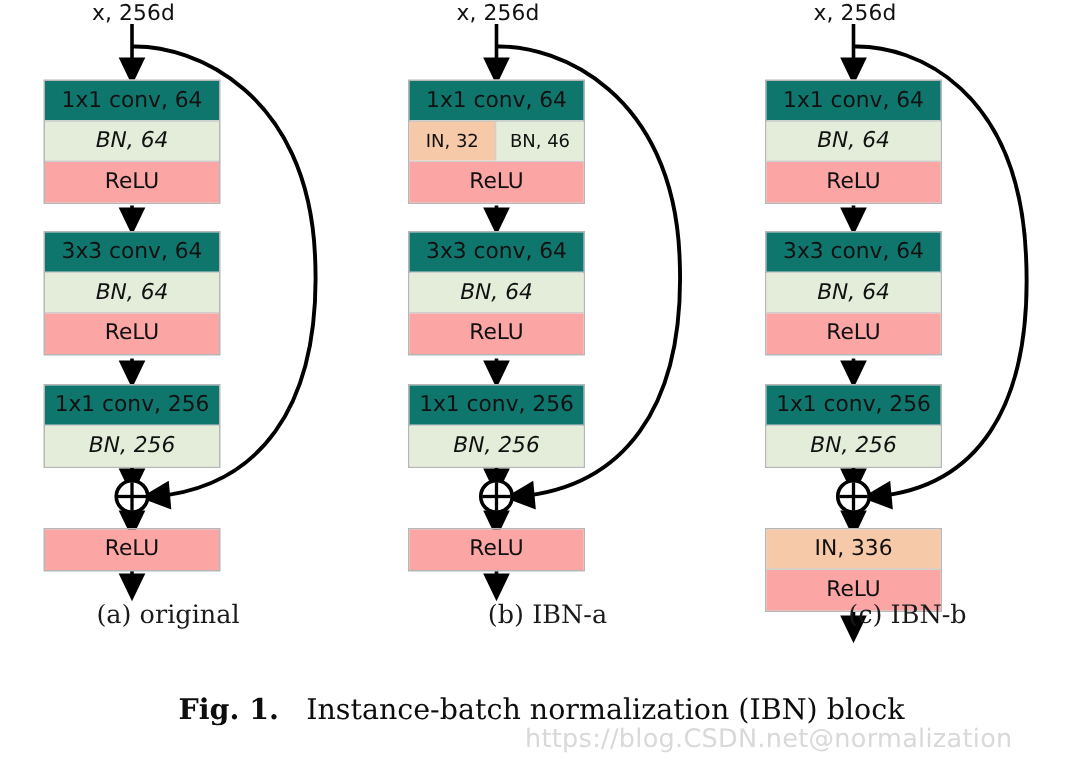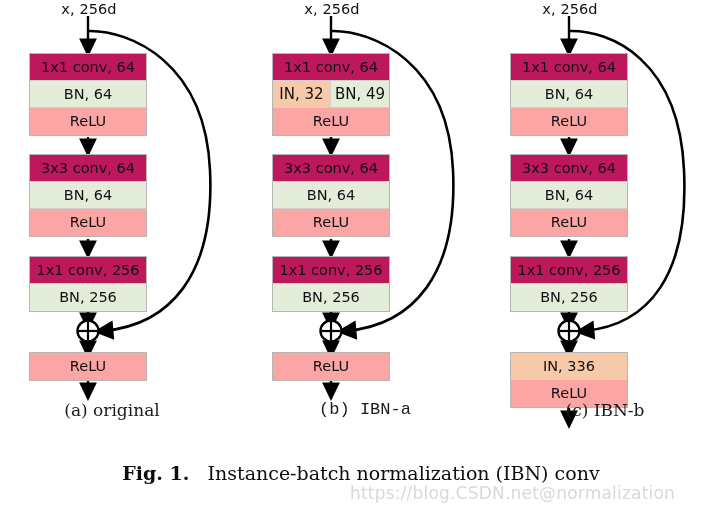--- a/index.html
+++ b/index.html
@@ -48,50 +48,50 @@
     height:27px;
     line-height:27px;
     text-align:center;
     font-size:14.5px;
     color:#111;
     border-bottom:1px solid #cfcfcf;
     box-sizing:border-box;
     white-space:nowrap;
   }
   .row:last-child{border-bottom:none;}
-  .row.conv{background:#be185d;}
-  .row.bn{background:#e3edd9;}
+  .row.conv{background:#0f766e;}
+  .row.bn{background:#e3edd9;font-style:italic;}
   .row.relu{background:#fca5a5;}
   .row.inorm{background:#f6c9a9;}
 
   .row.split{
     padding:0;display:flex;border-bottom:1px solid #cfcfcf;
   }
   .row.split .half{
     flex:1 1 50%;
     height:100%;
     line-height:26px;
     text-align:center;
-    font-size:15px;
+    font-size:12px;
     box-sizing:border-box;
   }
   .row.split .half.inorm{background:#f6c9a9;border-right:1px solid #cfcfcf;}
   .row.split .half.bn{background:#e3edd9;}
 
   .caption-col{
     position:absolute;
     left:0px;
     width:240px;
     text-align:center;
     font-family:"DejaVu Serif", serif;
     font-size:17px;
     color:#1a1a1a;
   }
   #cap-a{top:400px;left:-8px;}
-  #cap-b{top:400px;left:2px;font-family:Liberation Mono, monospace;}
+  #cap-b{top:400px;left:2px;}
   #cap-c{top:400px;left:4px;}
 
   svg.arrows{position:absolute;left:0;top:0;width:240px;height:430px;overflow:visible;}
 
   #maincaption{
     position:absolute;
     left:0;top:462px;width:722px;
     text-align:center;
     font-family:"DejaVu Serif", serif;
     font-size:19px;
@@ -185,21 +185,21 @@
       <path d="M88,31 C130,30 205,62 210,170 C215,275 170,325 103,331" fill="none" stroke="#000" stroke-width="2.6" marker-end="url(#ah-b)"></path>
       <circle cx="88" cy="331" r="10.5" fill="#fff" stroke="#000" stroke-width="2.4"></circle>
       <line x1="78.5" y1="331" x2="97.5" y2="331" stroke="#000" stroke-width="2.2"></line>
       <line x1="88" y1="321.5" x2="88" y2="340.5" stroke="#000" stroke-width="2.2"></line>
     </svg>
 
     <div class="group" style="top:53px;">
       <div class="row conv">1x1 conv, 64</div>
       <div class="row split">
         <div class="half inorm">IN, 32</div>
-        <div class="half bn">BN, 49</div>
+        <div class="half bn">BN, 46</div>
       </div>
       <div class="row relu">ReLU</div>
     </div>
 
     <div class="group" style="top:154px;">
       <div class="row conv">3x3 conv, 64</div>
       <div class="row bn">BN, 64</div>
       <div class="row relu">ReLU</div>
     </div>
 
@@ -257,18 +257,18 @@
       <div class="row inorm">IN, 336</div>
       <div class="row relu">ReLU</div>
     </div>
 
     <div class="caption-col" id="cap-c">(c) IBN-b</div>
   </div>
 
   <div id="maincaption">
     <span class="bold">Fig. 1.</span>
     &nbsp;
-    <span>Instance-batch normalization (IBN) conv</span>
+    <span>Instance-batch normalization (IBN) block</span>
   </div>
 
   <div id="watermark">https://blog.CSDN.net@normalization</div>
 
 </div>
 
 </body></html>

